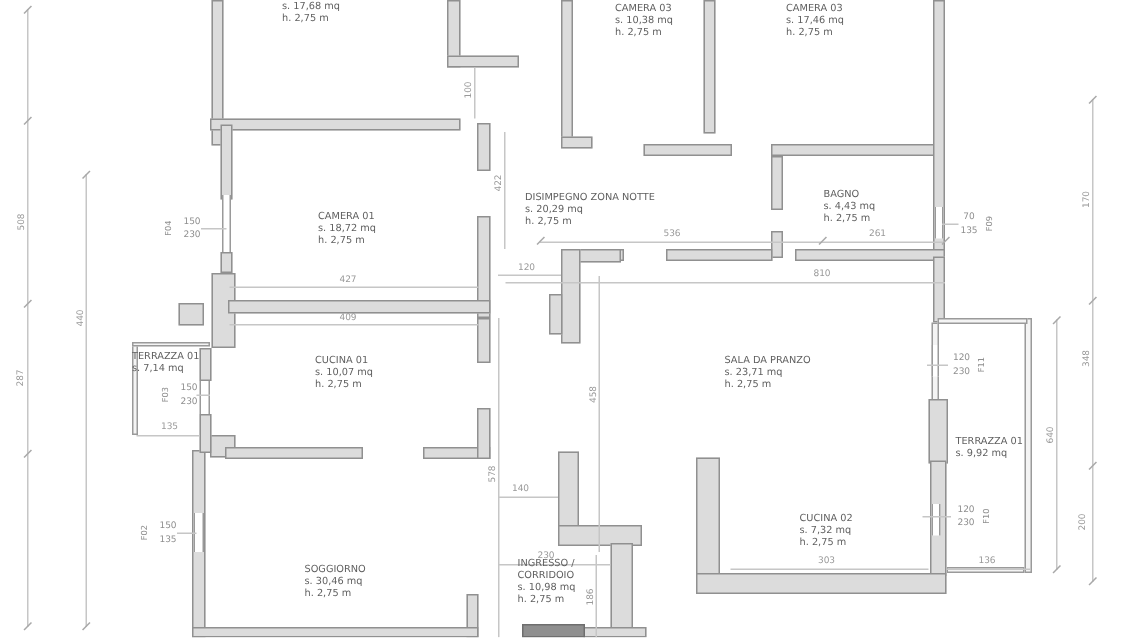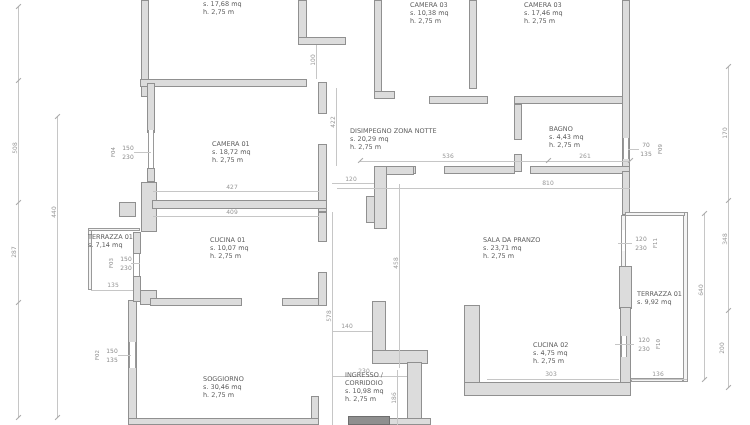--- a/index.html
+++ b/index.html
@@ -122,21 +122,21 @@
   <div class="tk" style="left:725px;top:66px"></div>
   <div class="tk" style="left:725px;top:200px"></div>
   <div class="tk" style="left:725px;top:310px"></div>
   <div class="tk" style="left:725px;top:387px"></div>
   <div class="tk" style="left:701px;top:213px"></div>
   <div class="tk" style="left:701px;top:379px"></div>
   <div class="tk" style="left:357px;top:160px"></div>
   <div class="tk" style="left:545px;top:160px"></div>
   <div class="tk" style="left:627px;top:160px"></div>
 
-  <div class="room" style="left:203px;top:1px">
+  <div class="room" style="left:188px;top:1px">
     <span>s. 17,68 mq</span>
     <span>h. 2,75 m</span>
   </div>
   <div class="room" style="left:410px;top:2px">
     <span>CAMERA 03</span>
     <span>s. 10,38 mq</span>
     <span>h. 2,75 m</span>
   </div>
   <div class="room" style="left:524px;top:2px">
     <span>CAMERA 03</span>
@@ -171,21 +171,21 @@
     <span>SALA DA PRANZO</span>
     <span>s. 23,71 mq</span>
     <span>h. 2,75 m</span>
   </div>
   <div class="room" style="left:637px;top:291px">
     <span>TERRAZZA 01</span>
     <span>s. 9,92 mq</span>
   </div>
   <div class="room" style="left:533px;top:342px">
     <span>CUCINA 02</span>
-    <span>s. 4,75 mq</span>
+    <span>s. 7,32 mq</span>
     <span>h. 2,75 m</span>
   </div>
   <div class="room" style="left:203px;top:376px">
     <span>SOGGIORNO</span>
     <span>s. 30,46 mq</span>
     <span>h. 2,75 m</span>
   </div>
   <div class="room" style="left:345px;top:372px">
     <span>INGRESSO /</span>
     <span>CORRIDOIO</span>

